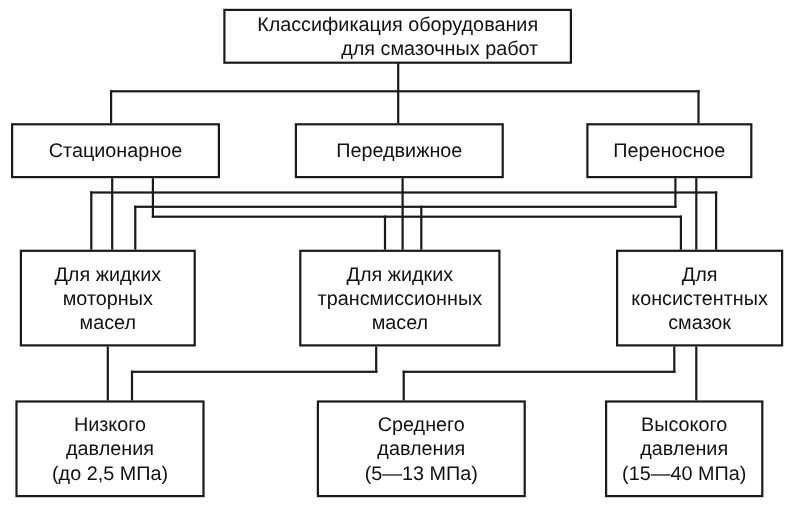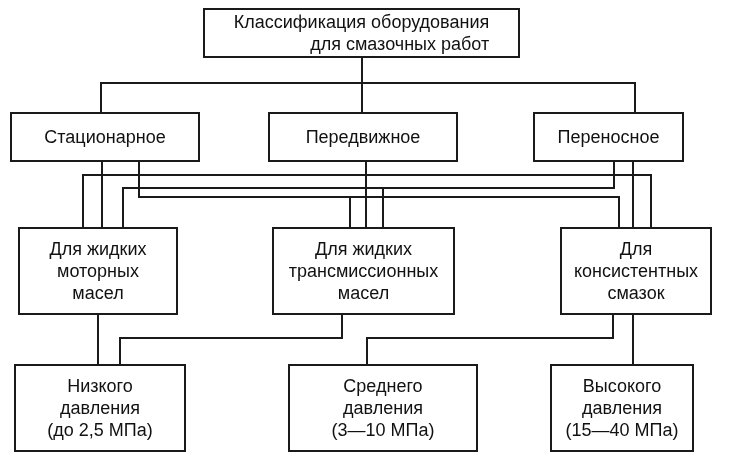--- a/index.html
+++ b/index.html
@@ -65,21 +65,21 @@
 масел</div>
   <div class="node" id="box-grease">Для
 консистентных
 смазок</div>
 
   <div class="node" id="box-low">Низкого
 давления
 (до 2,5 МПа)</div>
   <div class="node" id="box-medium">Среднего
 давления
-(3—10 МПа)</div>
+(5—13 МПа)</div>
   <div class="node" id="box-high">Высокого
 давления
 (15—40 МПа)</div>
 
 <div class="line" style="left: 361px; top: 57px; width: 2px; height: 55px; background: rgb(26, 26, 26);"></div>
     <div class="line" style="left: 101px; top: 82px; width: 535px; height: 2px; background: rgb(26, 26, 26);"></div>
     <div class="line" style="left: 100px; top: 82px; width: 2px; height: 30px; background: rgb(26, 26, 26);"></div>
     <div class="line" style="left: 634px; top: 82px; width: 2px; height: 30px; background: rgb(26, 26, 26);"></div>
     <div class="line" style="left: 101px; top: 162px; width: 2px; height: 65px; background: rgb(26, 26, 26);"></div>
     <div class="line" style="left: 365px; top: 162px; width: 2px; height: 65px; background: rgb(26, 26, 26);"></div>

